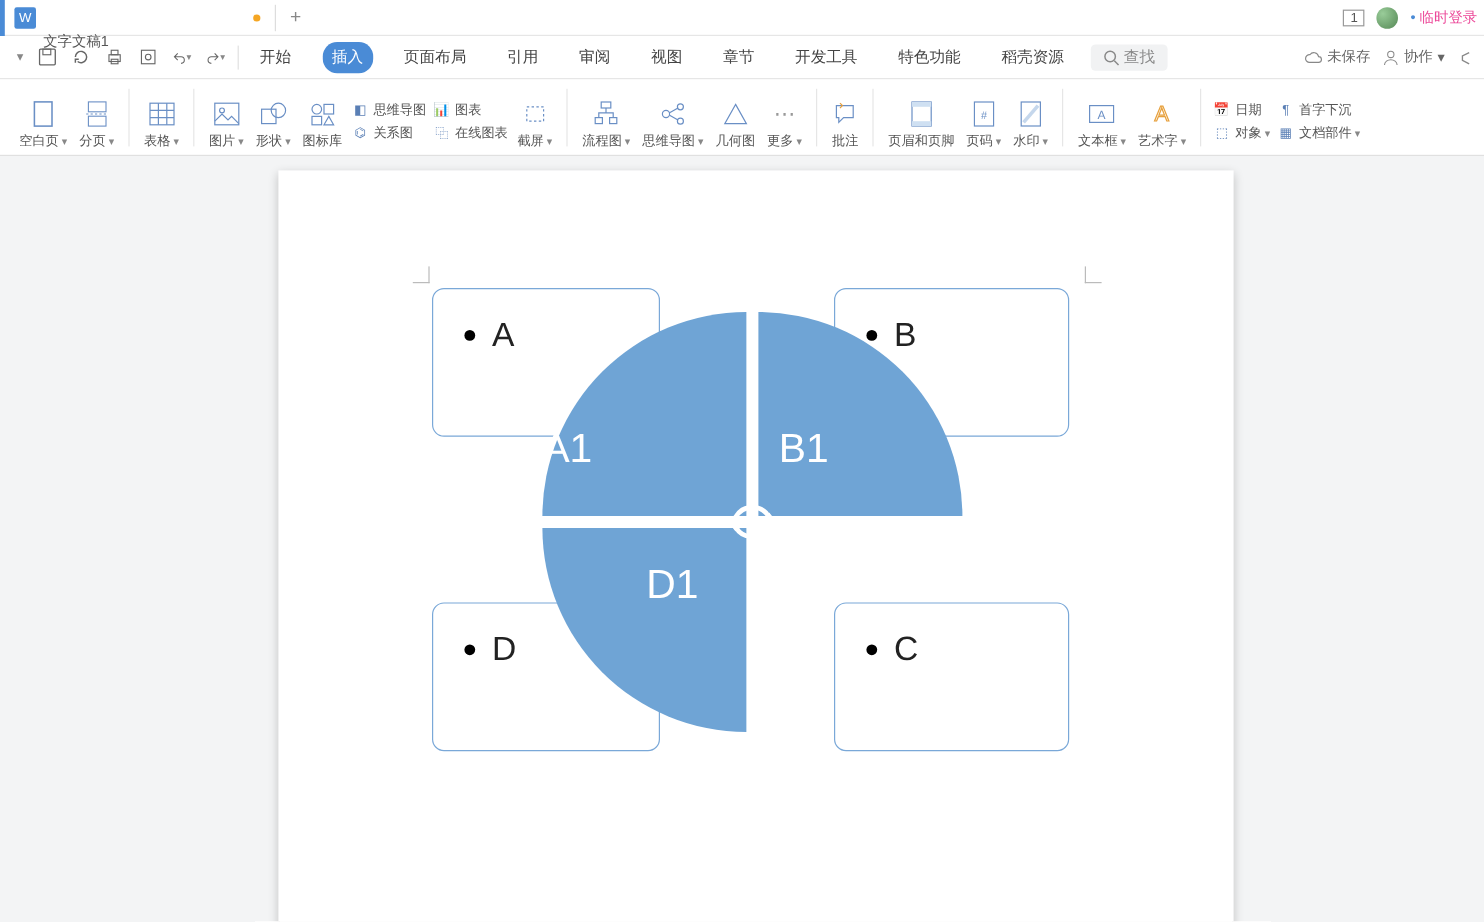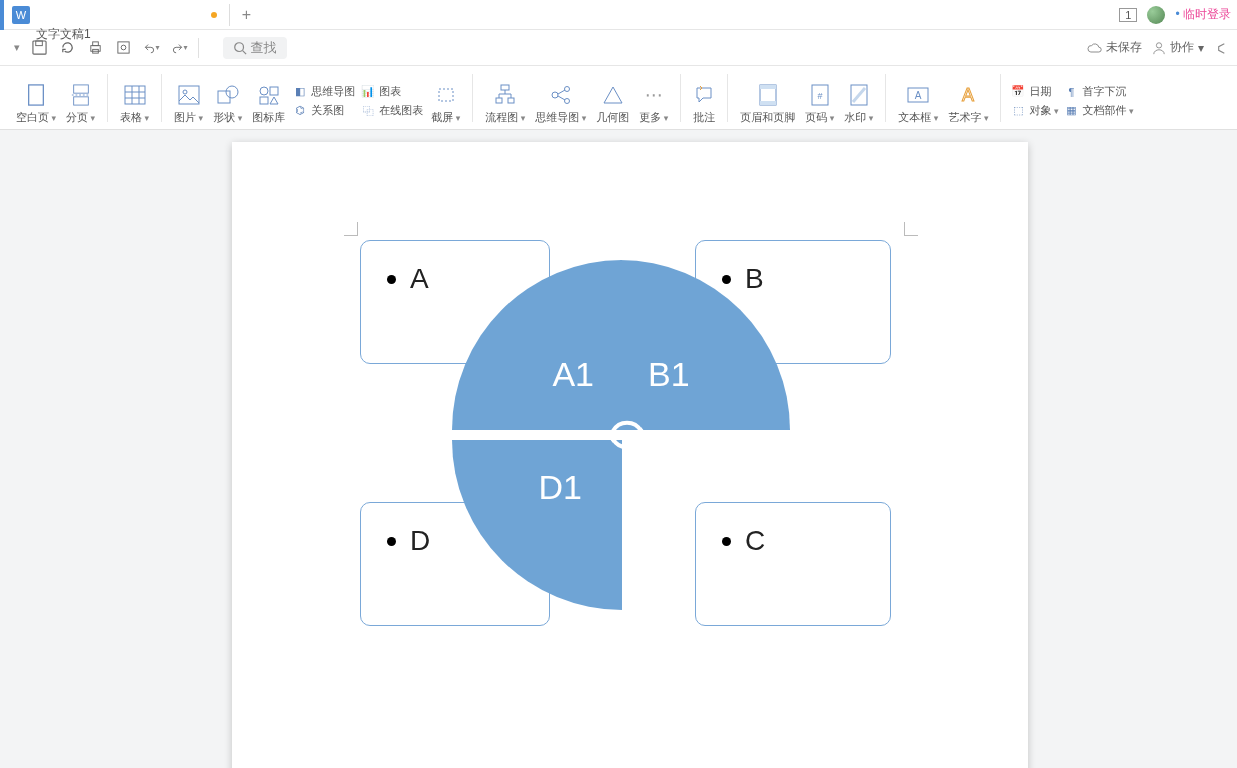--- a/index.html
+++ b/index.html
@@ -52,22 +52,22 @@
   .diagram { position:absolute; left:128px; top:98px; width:540px; height:400px; }
   .corner-box { position:absolute; border:1.5px solid #7aa8d8; border-radius:10px; background:#fff; display:flex; align-items:flex-start; padding:22px 26px; font-size:28px; color:#222; }
   .corner-box.a { left:0; top:0; width:190px; height:124px; }
   .corner-box.b { left:335px; top:0; width:196px; height:124px; }
   .corner-box.c { left:335px; top:262px; width:196px; height:124px; }
   .corner-box.d { left:0; top:262px; width:190px; height:124px; }
   .bullet { width:9px; height:9px; border-radius:50%; background:#000; margin-right:14px; margin-top:12px; flex-shrink:0; }
 
   .circle-wrap { position:absolute; left:92px; top:20px; width:350px; height:350px; }
   .quad { position:absolute; width:170px; height:170px; background:#6fa4d5; display:flex; align-items:center; justify-content:center; color:#fff; font-size:34px; }
-  .quad.tl { left:0; top:0; border-top-left-radius:170px; justify-content:flex-end; align-items:flex-end; padding:0 28px 36px 0; }
-  .quad.tr { left:168px; top:0; border-top-right-radius:170px; justify-content:flex-start; align-items:flex-end; padding:0 0 36px 28px; }
+  .quad.tl { left:0; top:0; border-top-left-radius:170px; justify-content:flex-start; align-items:flex-end; padding:0 28px 36px 0; }
+  .quad.tr { left:180px; top:0; border-top-right-radius:170px; justify-content:flex-start; align-items:flex-end; padding:0 0 36px 17px; }
   .quad.bl { left:0; top:180px; border-bottom-left-radius:170px; justify-content:flex-end; align-items:flex-start; padding:28px 40px 0 0; }
   .quad.br { left:180px; top:180px; border-bottom-right-radius:170px; justify-content:flex-start; align-items:flex-start; padding:28px 0 0 28px; }
   .cycle { position:absolute; left:147px; top:147px; width:56px; height:56px; }
 
   .margin-mark { position:absolute; width:14px; height:14px; }
   .margin-mark.tl { left:112px; top:80px; border-right:1px solid #bbb; border-bottom:1px solid #bbb; }
   .margin-mark.tr { left:672px; top:80px; border-left:1px solid #bbb; border-bottom:1px solid #bbb; }
 
   .side-handle { position:absolute; left:288px; top:436px; display:flex; align-items:center; gap:4px; color:#999; font-size:12px; cursor:pointer; }
   .doc-mini { width:14px; height:16px; border:1px solid #bbb; border-radius:1px; position:relative; }
@@ -125,20 +125,32 @@
         <span style="font-size:8px;color:#888;margin-left:1px">▾</span>
       </div>
     <div class="qa">
         <svg width="16" height="14" viewBox="0 0 16 14">
           <path d="M10 2l4 4-4 4M14 6H6a4 4 0 0 0 0 8" fill="none" stroke="#666" stroke-width="1.3"></path>
         </svg>
         <span style="font-size:8px;color:#888;margin-left:1px">▾</span>
       </div>
   </div>
   <div class="qsep"></div>
+  <div class="tabs">
+    <div class="tab">开始</div>
+    <div class="tab active">插入</div>
+    <div class="tab">页面布局</div>
+    <div class="tab">引用</div>
+    <div class="tab">审阅</div>
+    <div class="tab">视图</div>
+    <div class="tab">章节</div>
+    <div class="tab">开发工具</div>
+    <div class="tab">特色功能</div>
+    <div class="tab">稻壳资源</div>
+  </div>
   <div class="search-box">
     <svg width="14" height="14" viewBox="0 0 16 16">
         <circle cx="7" cy="7" r="5" fill="none" stroke="#888" stroke-width="1.4"></circle>
         <line x1="11" y1="11" x2="15" y2="15" stroke="#888" stroke-width="1.4"></line>
       </svg>
     <span>查找</span>
   </div>
   <div class="menu-right">
     <span>
         <svg width="16" height="12" viewBox="0 0 20 14">

